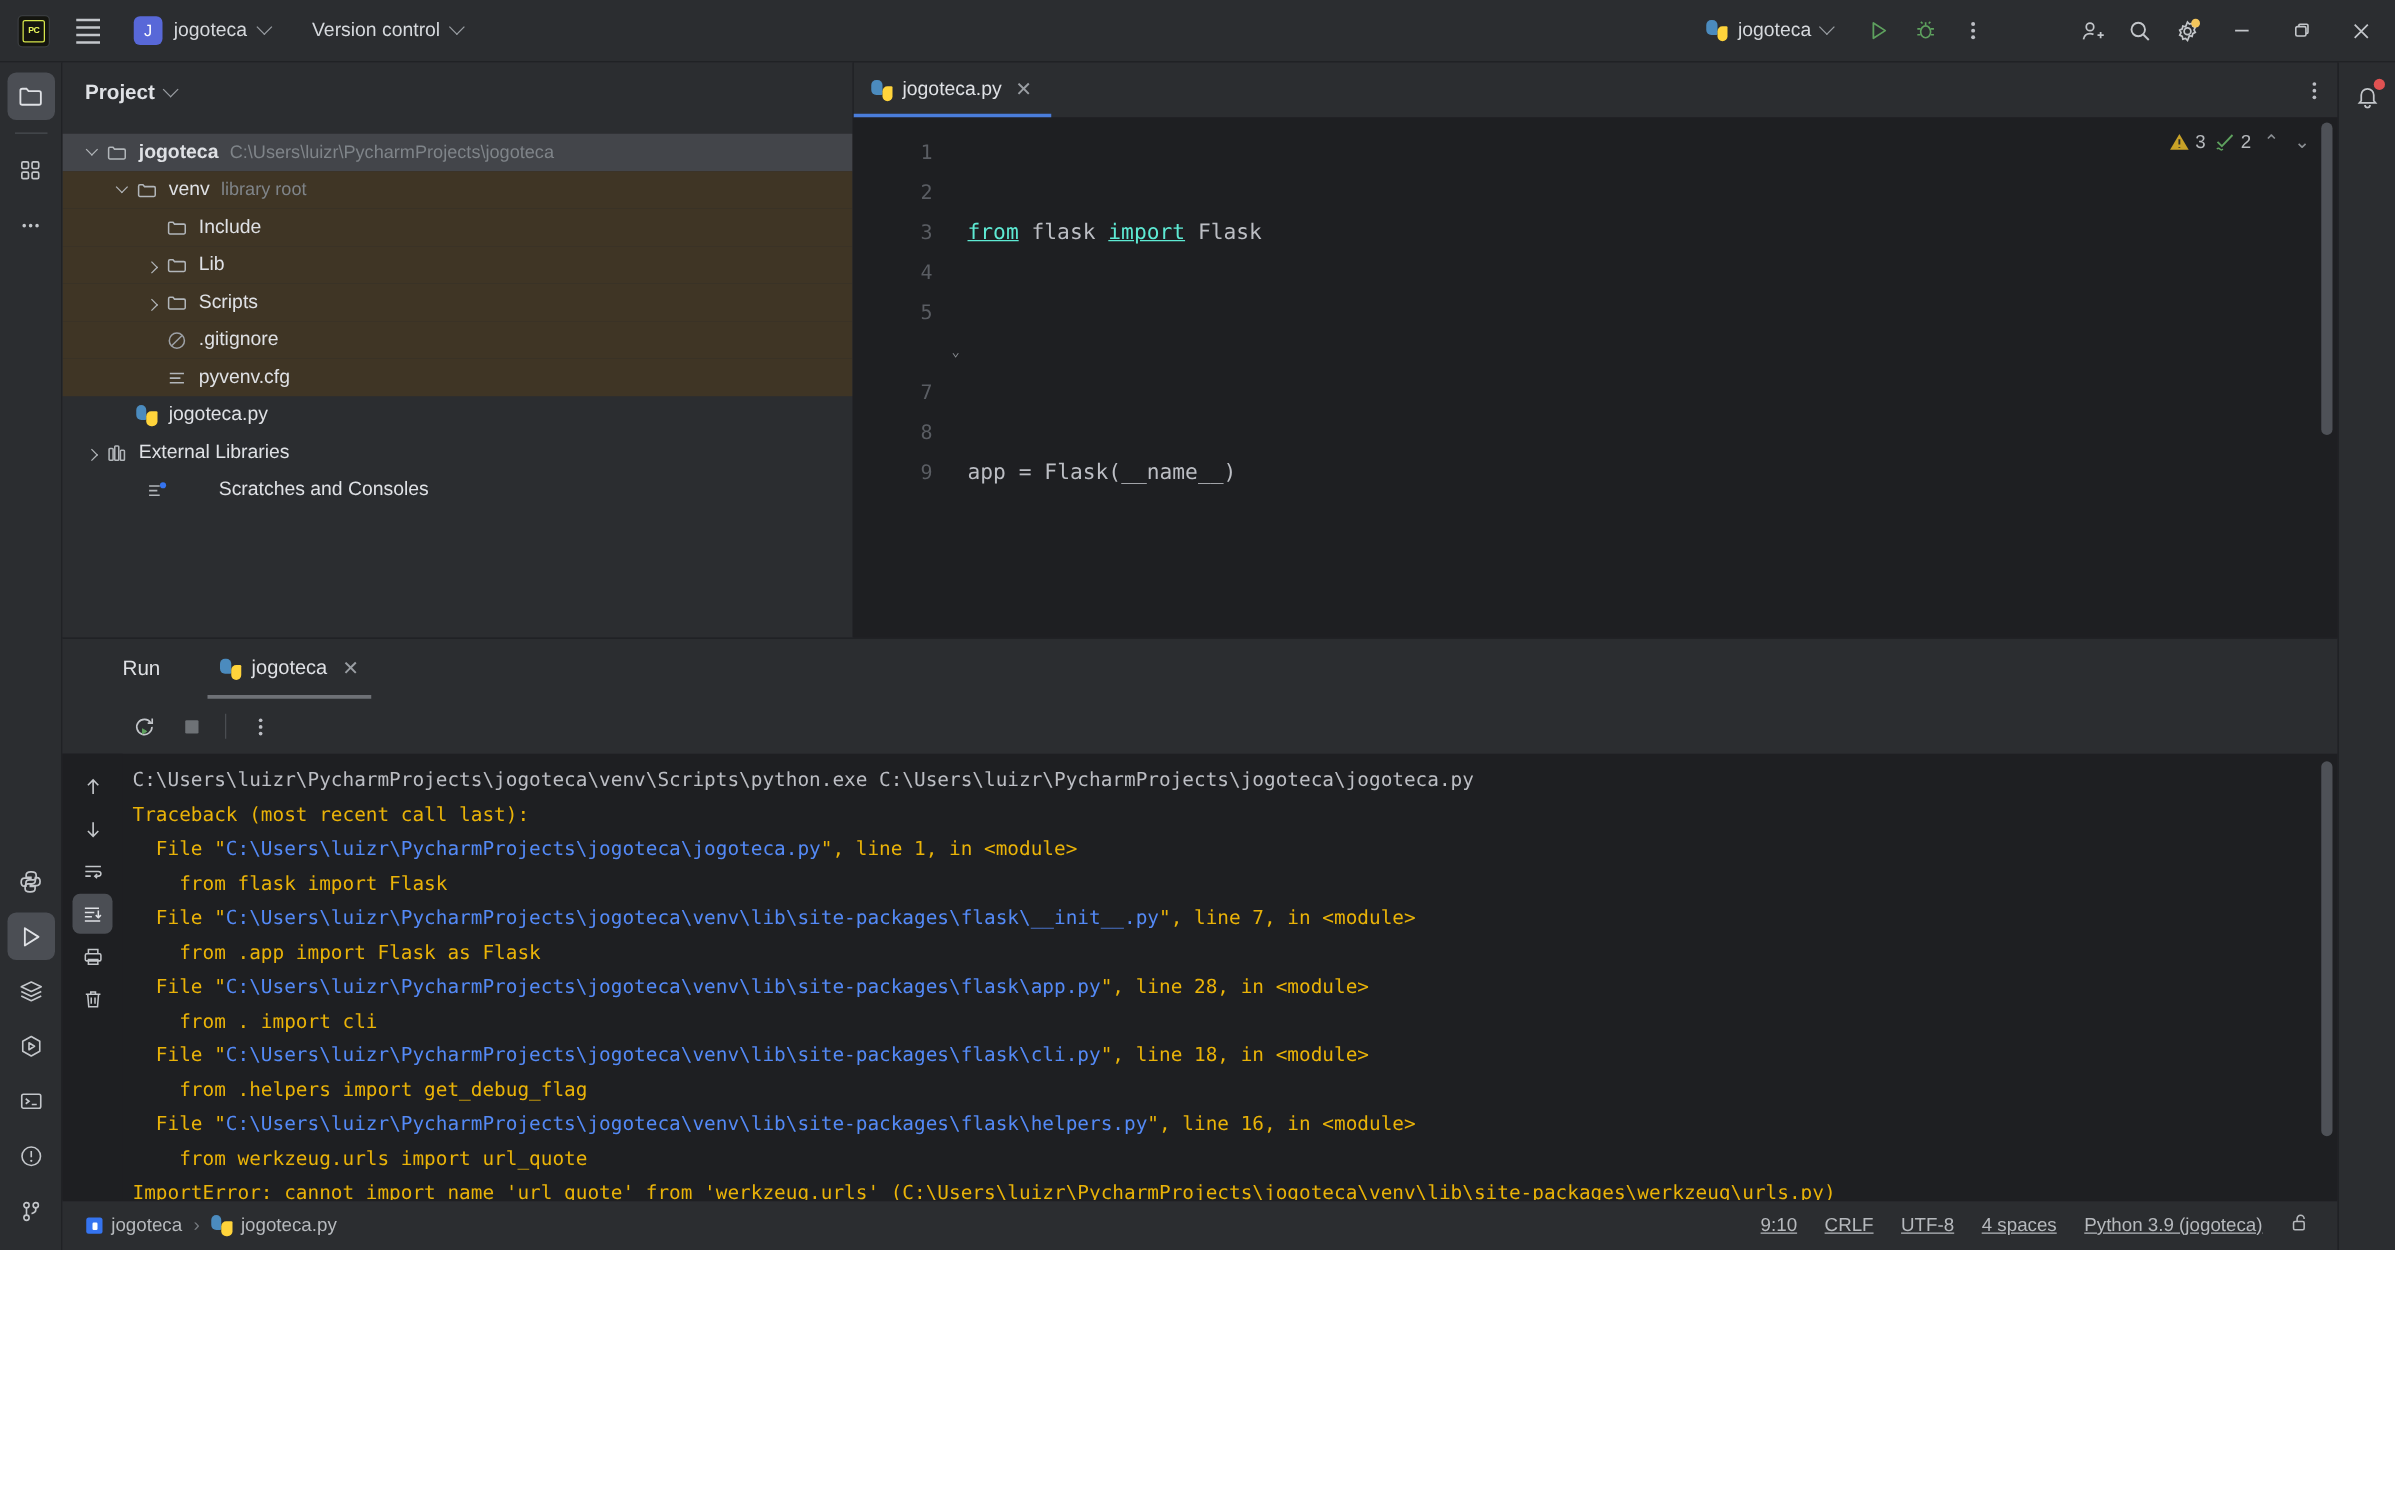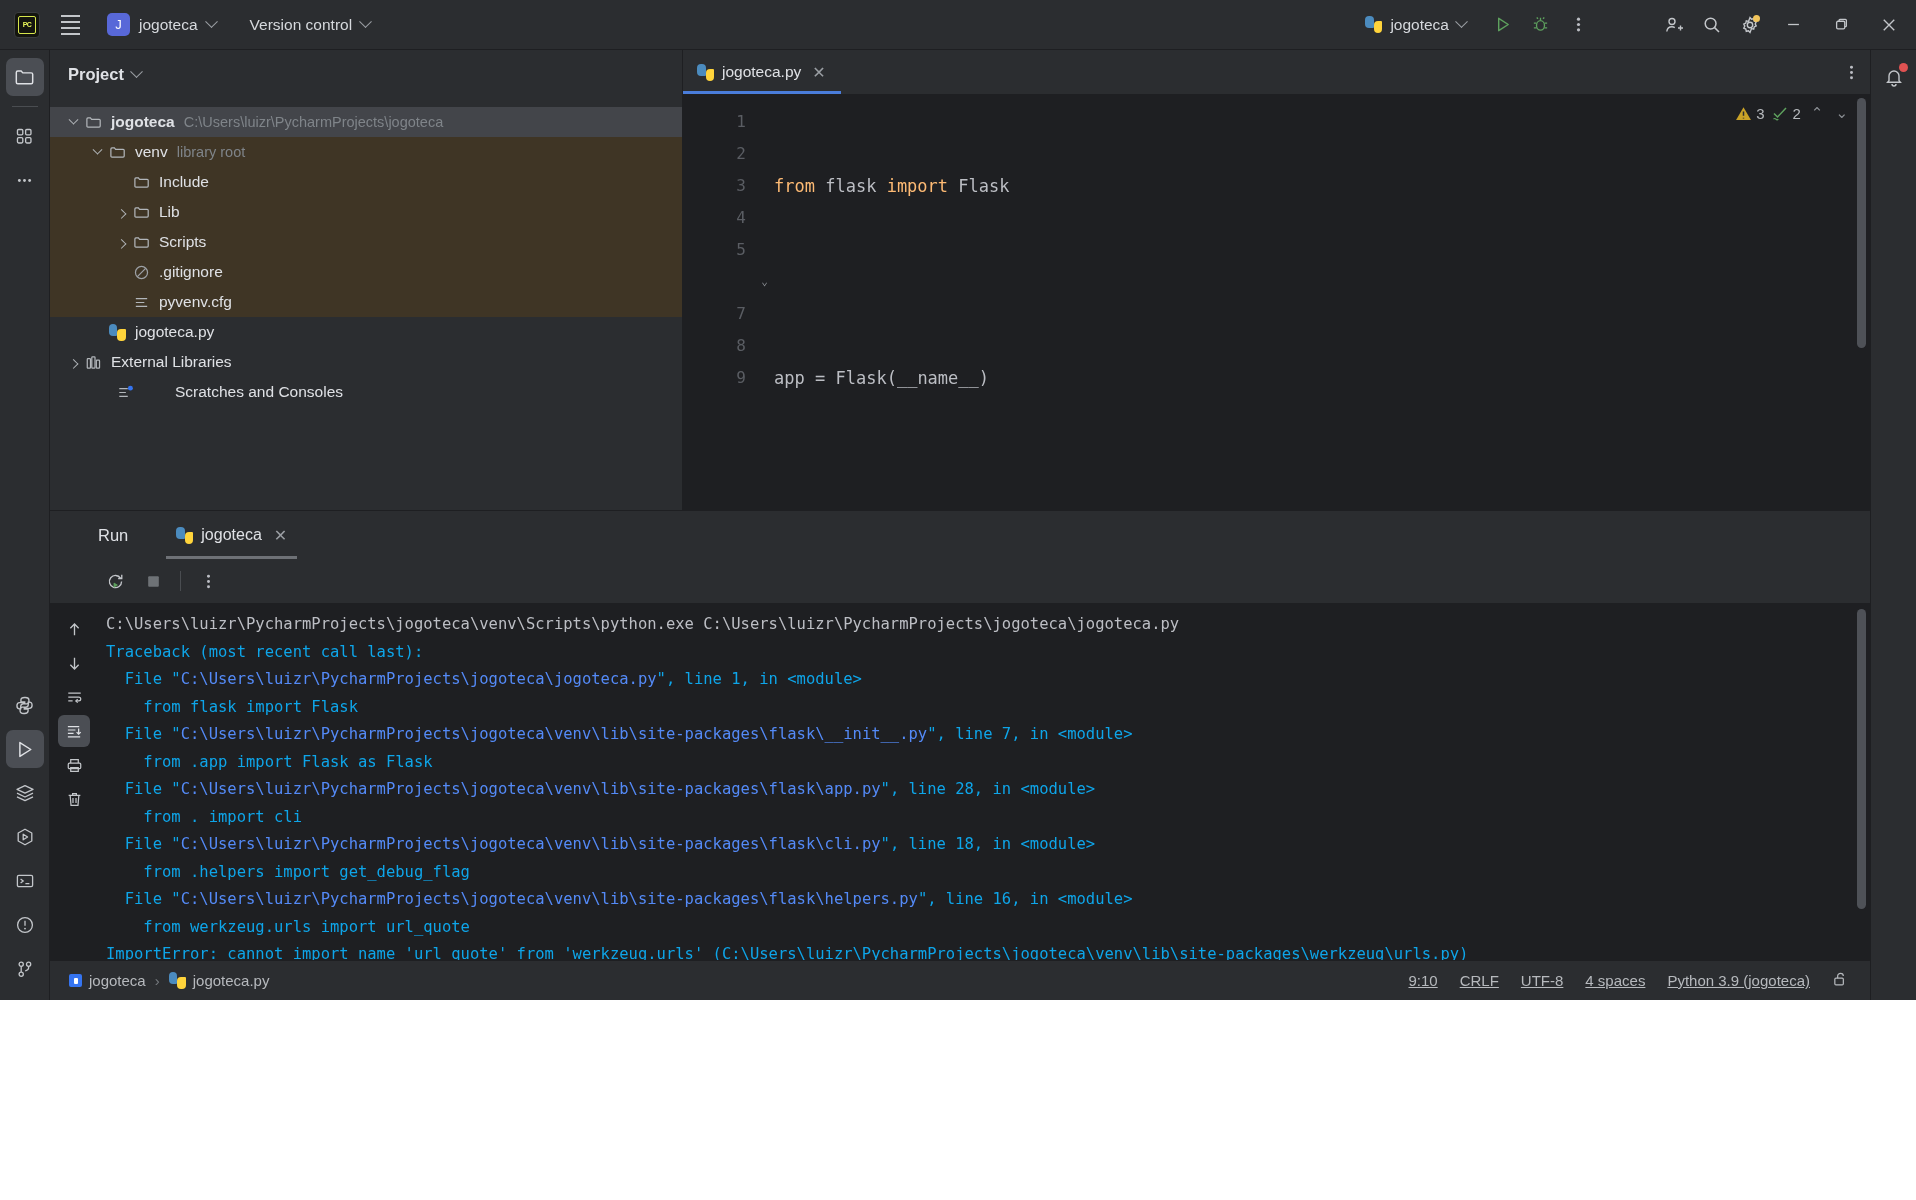--- a/index.html
+++ b/index.html
@@ -86,21 +86,21 @@
   .etabs-more { width:38px; display:flex; align-items:center; justify-content:center; cursor:pointer; }
   .ebody { flex:1; display:flex; position:relative; overflow:hidden; background:#1e1f22; }
   .gutter { width:75px; flex:0 0 75px; text-align:right; padding-top:12px; font-family:"DejaVu Sans Mono",monospace;
             font-size:16px; color:#5a5d63; user-select:none; }
   .gutter .gl { height:32px; line-height:32px; padding-right:12px; position:relative; }
   .fold { position:absolute; right:-13px; top:0; width:13px; height:32px; display:flex;
           align-items:center; justify-content:center; color:#8b8f94; font-size:11px; }
   .code { flex:1; padding-top:12px; font-family:"DejaVu Sans Mono",monospace; font-size:17px;
           line-height:32px; white-space:pre; position:relative; overflow:hidden; }
   .code .ln { height:32px; padding-left:16px; }
-  .kw { color:#fdba74; }
+  .kw { color:#5eead4;text-decoration:underline; }
   .id { color:#bcbec4; }
   .sq { color:#bcbec4; }
   .insp { position:absolute; top:10px; right:22px; display:flex; align-items:center; gap:6px;
           font-size:15px; color:#b6b9bd; }
   .insp .grp { display:flex; align-items:center; gap:4px; cursor:pointer; }
   .scrolltrack { position:absolute; right:4px; top:4px; width:9px; bottom:4px; }
   .scrollthumb { position:absolute; right:0; top:0; width:9px; height:250px; background:#4e5157; border-radius:5px; }
 
   
   .runpanel { flex:1; background:#2b2d30; display:flex; flex-direction:column; min-height:0;
@@ -116,21 +116,21 @@
   .tb-div { width:1px; height:20px; background:#4a4d51; margin:0 6px; }
   .rp-body { flex:1; display:flex; min-height:0; background:#1e1f22; position:relative; }
   .rp-gutter { width:48px; flex:0 0 48px; display:flex; flex-direction:column; align-items:center;
                padding-top:10px; gap:2px; background:#1e1f22; }
   .rg-ic { width:32px; height:32px; display:flex; align-items:center; justify-content:center;
            border-radius:6px; cursor:pointer; }
   .rg-ic.active { background:#4b4e54; }
   .console { flex:1; padding:8px 0 0 8px; font-family:"DejaVu Sans Mono",monospace; font-size:15.5px;
              line-height:27.5px; white-space:pre; overflow:hidden; color:#bcbec4; }
   .c-white { color:#bcbec4; }
-  .c-red { color:#0ea5e9; }
+  .c-red { color:#eab308; }
   .c-link { color:#548af7; }
   .rp-scrolltrack { position:absolute; right:4px; top:6px; width:9px; bottom:6px; }
   .rp-scrollthumb { position:absolute; right:0; top:0; width:9px; height:300px; background:#4e5157; border-radius:5px; }
 
   
   .status { height:40px; flex:0 0 40px; background:#2b2d30; display:flex; align-items:center;
             font-size:15px; color:#b6b9bd; padding:0 10px 0 14px; border-top:1px solid #1e1f22; }
   .crumb { display:flex; align-items:center; gap:7px; cursor:pointer; padding:3px 5px; border-radius:4px; }
   .crumb-sep { color:#75797e; margin:0 4px; }
   .st-spacer { flex:1; }

